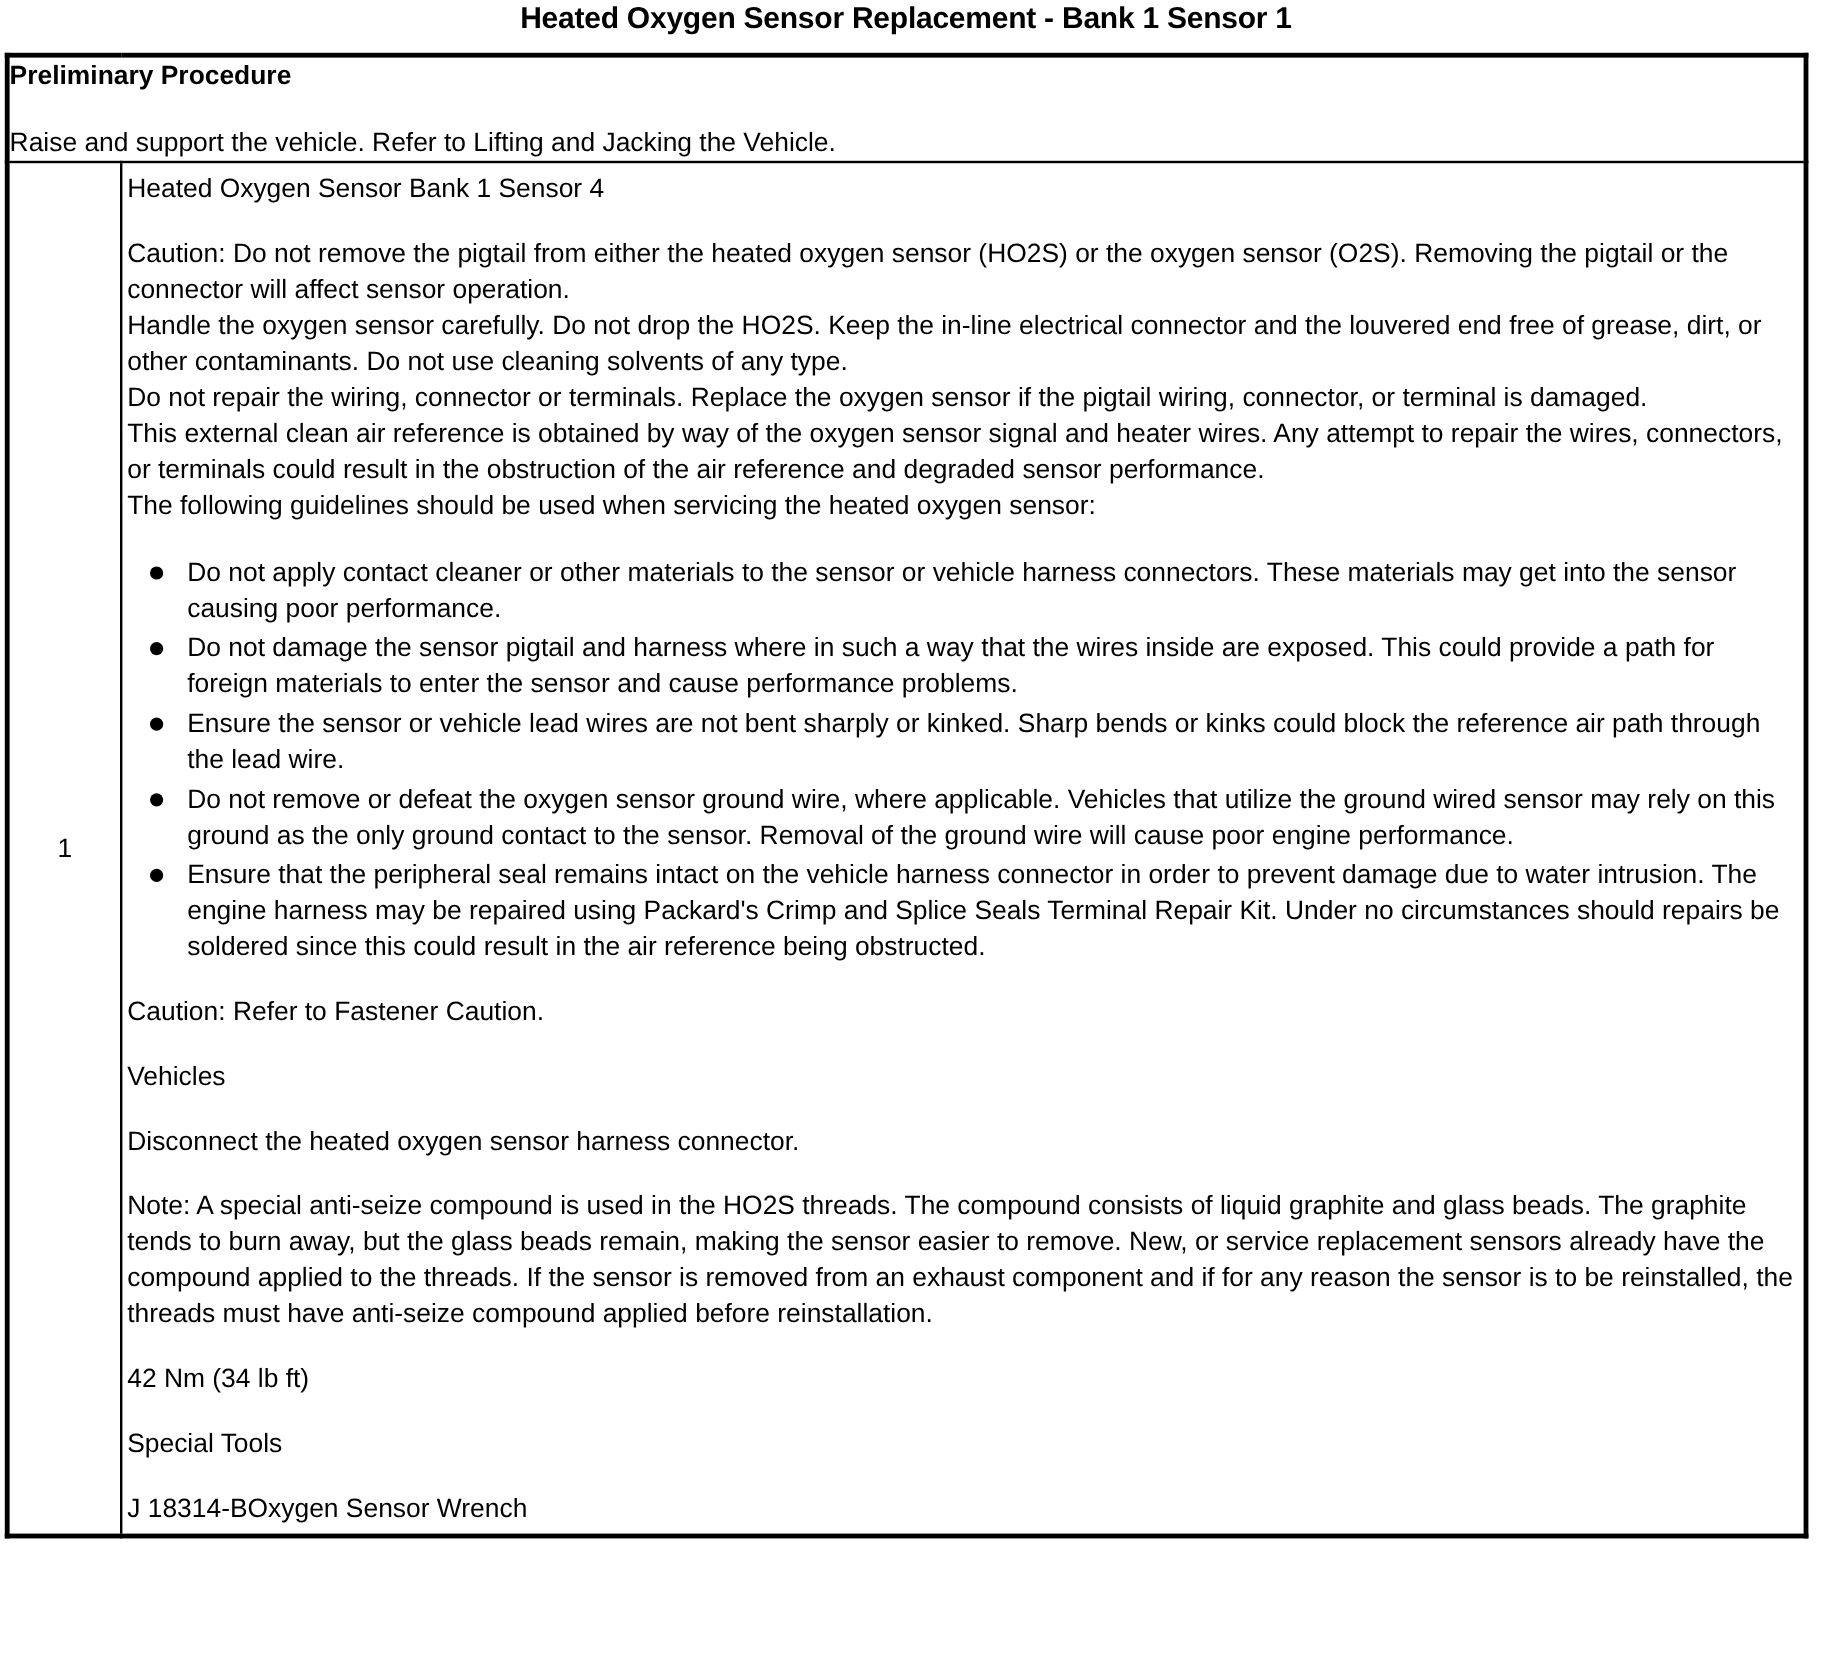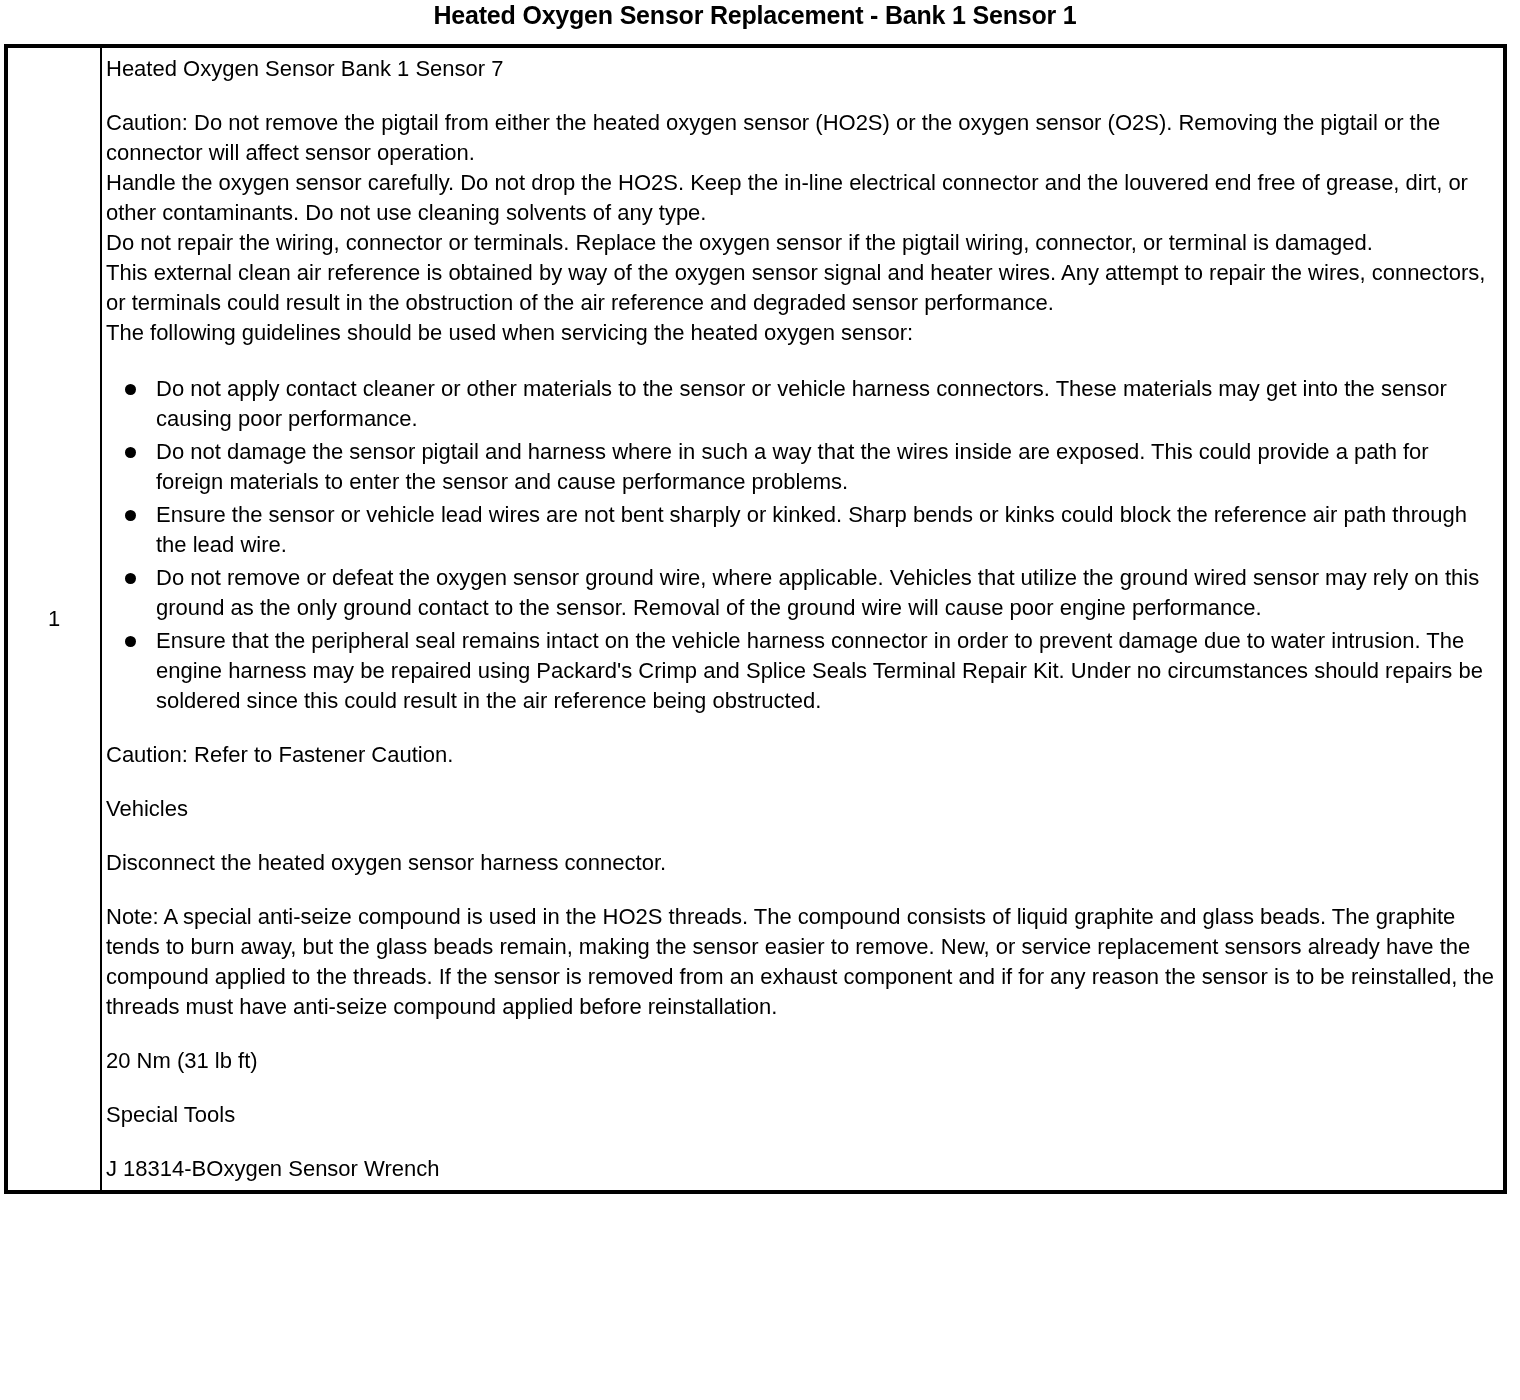--- a/index.html
+++ b/index.html
@@ -102,24 +102,30 @@
 <body>
 
 <div class="doc-title">Heated Oxygen Sensor Replacement - Bank 1 Sensor 1</div>
 
 <table class="proc-table">
   <colgroup>
     <col class="col-callout">
     <col>
   </colgroup>
   <tbody>
+  <tr class="prelim">
+    <td colspan="2">
+      <div class="p-head">Preliminary Procedure</div>
+      <div class="p-text">Raise and support the vehicle. Refer to Lifting and Jacking the Vehicle.</div>
+    </td>
+  </tr>
   <tr class="step">
     <td class="callout-cell">1</td>
     <td class="content-cell">
-      <p class="para">Heated Oxygen Sensor Bank 1 Sensor 7</p>
+      <p class="para">Heated Oxygen Sensor Bank 1 Sensor 4</p>
 
       <p class="para gap"><span class="b">Caution:</span><span> Do not remove the pigtail from either the heated oxygen sensor (HO2S) or the oxygen sensor (O2S). Removing the pigtail or the connector will affect sensor operation.</span></p>
       <p class="para">Handle the oxygen sensor carefully. Do not drop the HO2S. Keep the in-line electrical connector and the louvered end free of grease, dirt, or other contaminants. Do not use cleaning solvents of any type.</p>
       <p class="para">Do not repair the wiring, connector or terminals. Replace the oxygen sensor if the pigtail wiring, connector, or terminal is damaged.</p>
       <p class="para">This external clean air reference is obtained by way of the oxygen sensor signal and heater wires. Any attempt to repair the wires, connectors, or terminals could result in the obstruction of the air reference and degraded sensor performance.</p>
       <p class="para">The following guidelines should be used when servicing the heated oxygen sensor:</p>
 
       <ul class="bullets">
         <li><span class="dot"></span><span>Do not apply contact cleaner or other materials to the sensor or vehicle harness connectors. These materials may get into the sensor causing poor performance.</span></li>
         <li><span class="dot"></span><span>Do not damage the sensor pigtail and harness where in such a way that the wires inside are exposed. This could provide a path for foreign materials to enter the sensor and cause performance problems.</span></li>
@@ -129,21 +135,21 @@
       </ul>
 
       <p class="para gap"><span class="b">Caution</span><span>: Refer to Fastener Caution.</span></p>
 
       <p class="para gap b">Vehicles</p>
 
       <p class="para gap">Disconnect the heated oxygen sensor harness connector.</p>
 
       <p class="para gap"><span class="b">Note:</span><span> A special anti-seize compound is used in the HO2S threads. The compound consists of liquid graphite and glass beads. The graphite tends to burn away, but the glass beads remain, making the sensor easier to remove. New, or service replacement sensors already have the compound applied to the threads. If the sensor is removed from an exhaust component and if for any reason the sensor is to be reinstalled, the threads must have anti-seize compound applied before reinstallation.</span></p>
 
-      <p class="para gap b">20 Nm (31 lb ft)</p>
+      <p class="para gap b">42 Nm (34 lb ft)</p>
 
       <p class="para gap b">Special Tools</p>
 
       <p class="para gap">J 18314-BOxygen Sensor Wrench</p>
     </td>
   </tr>
 </tbody>
   </table>
 
 </body></html>

